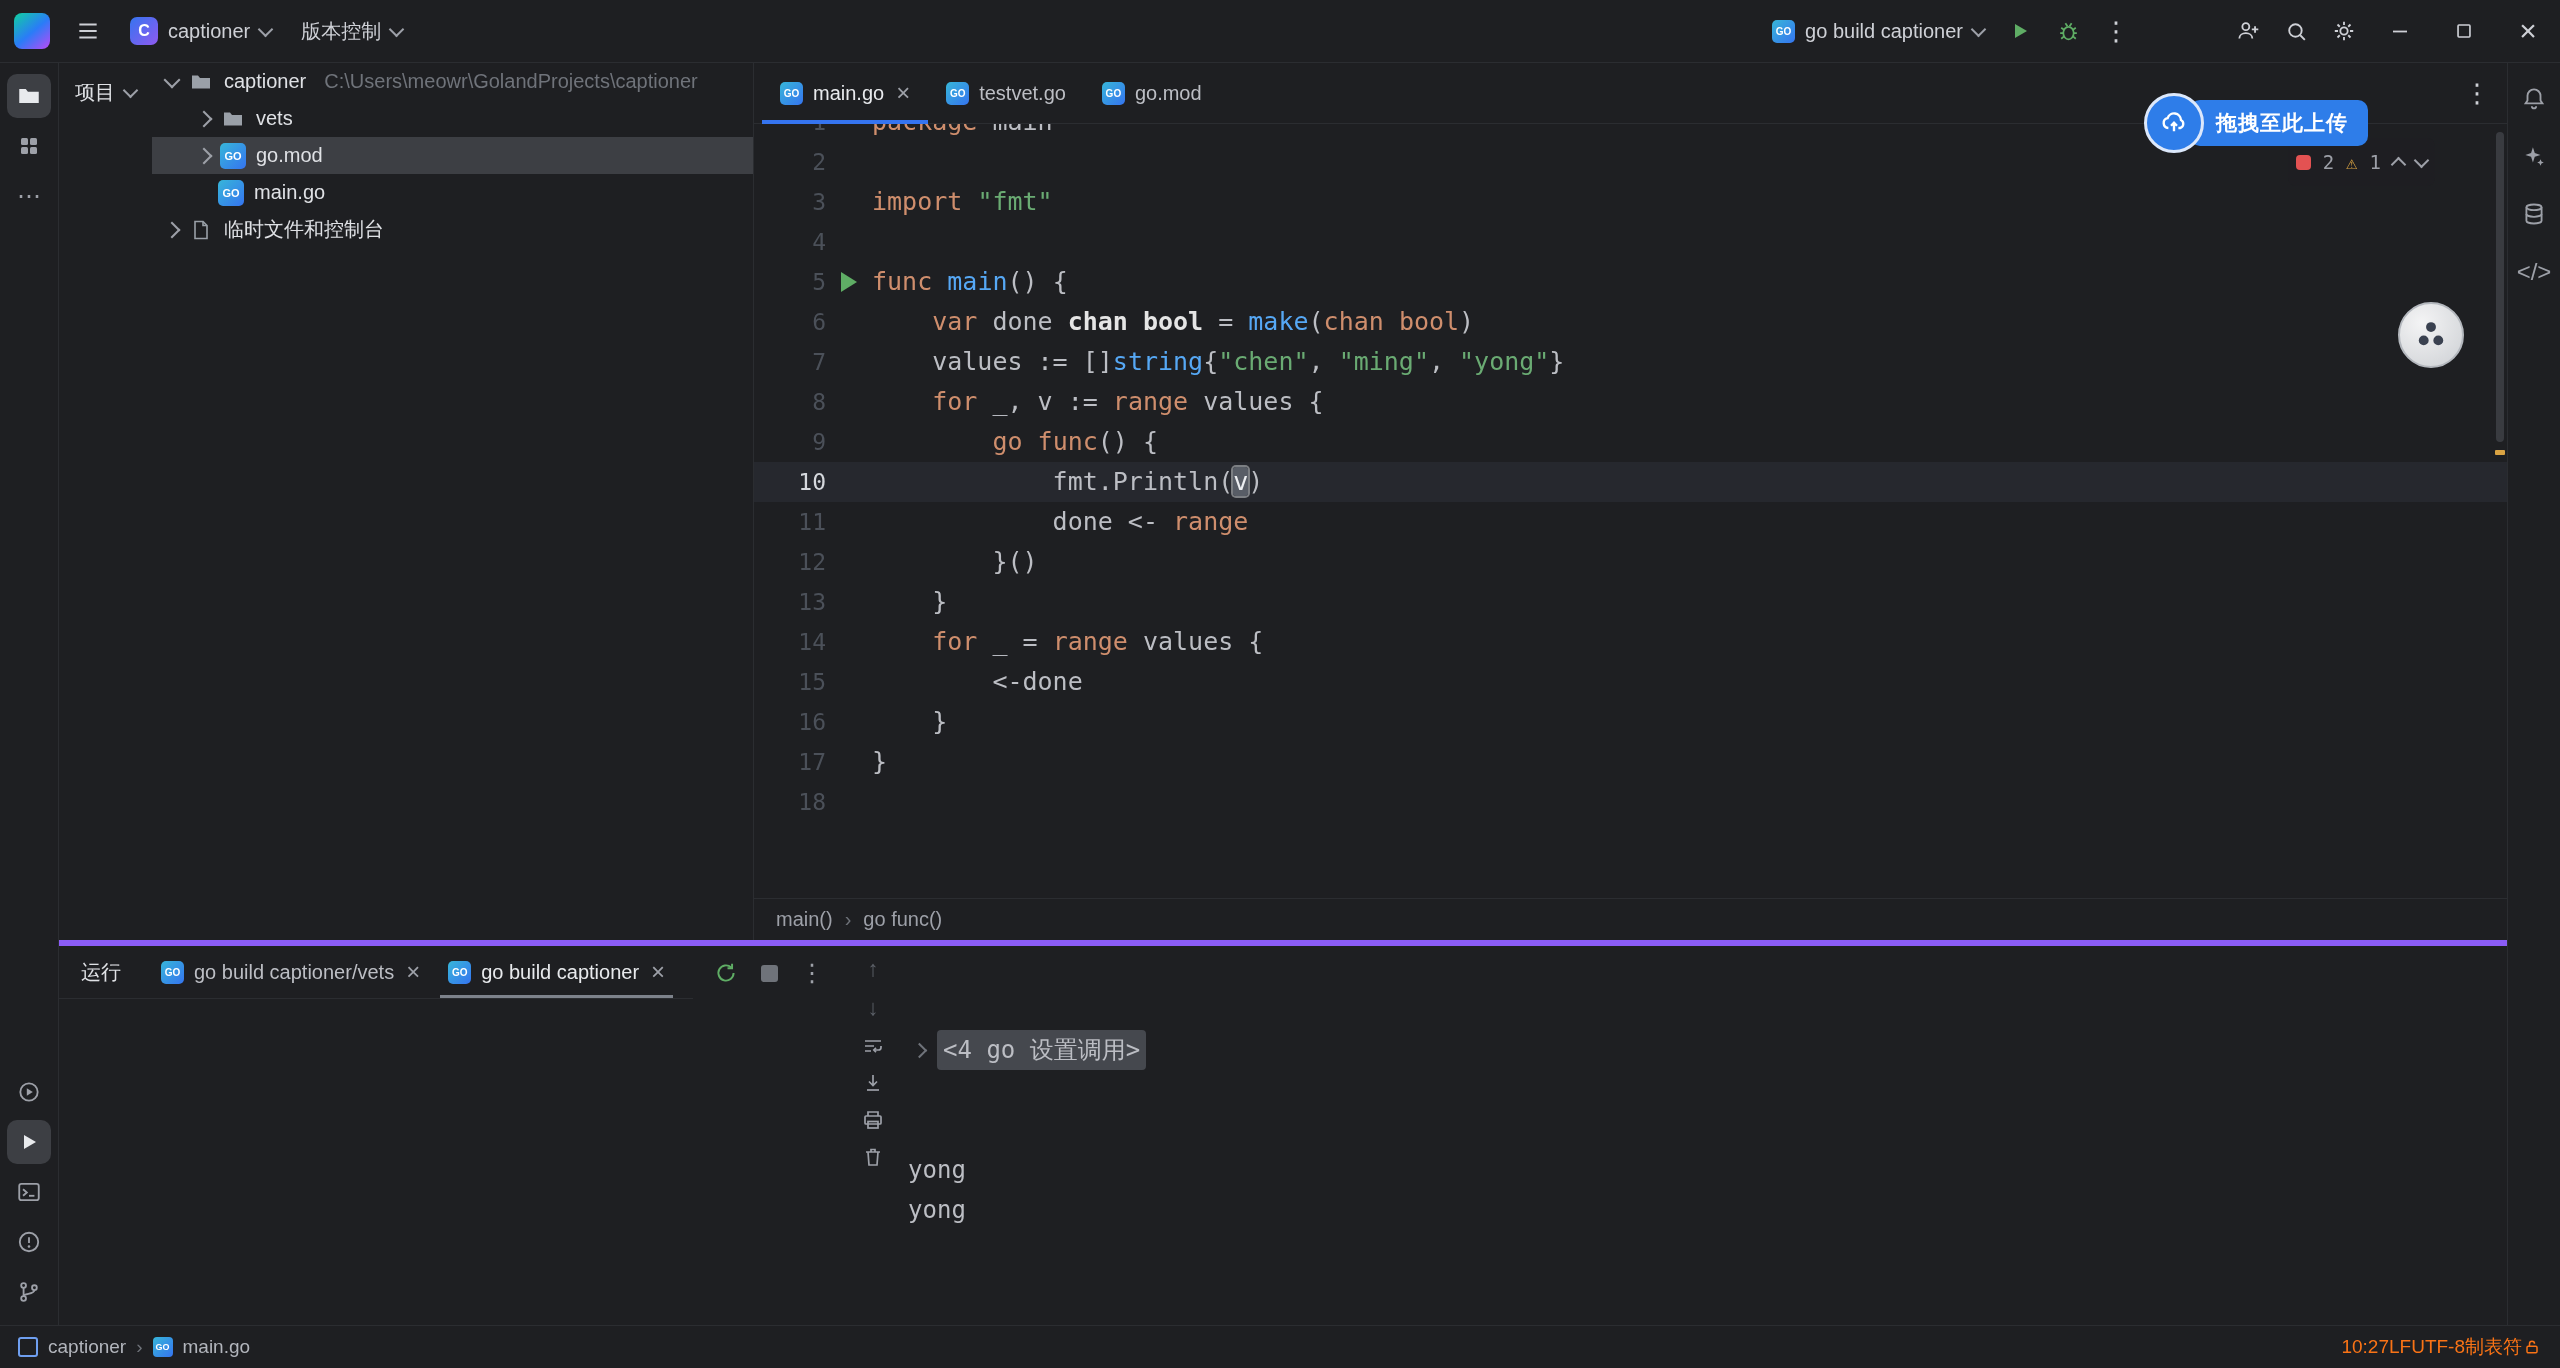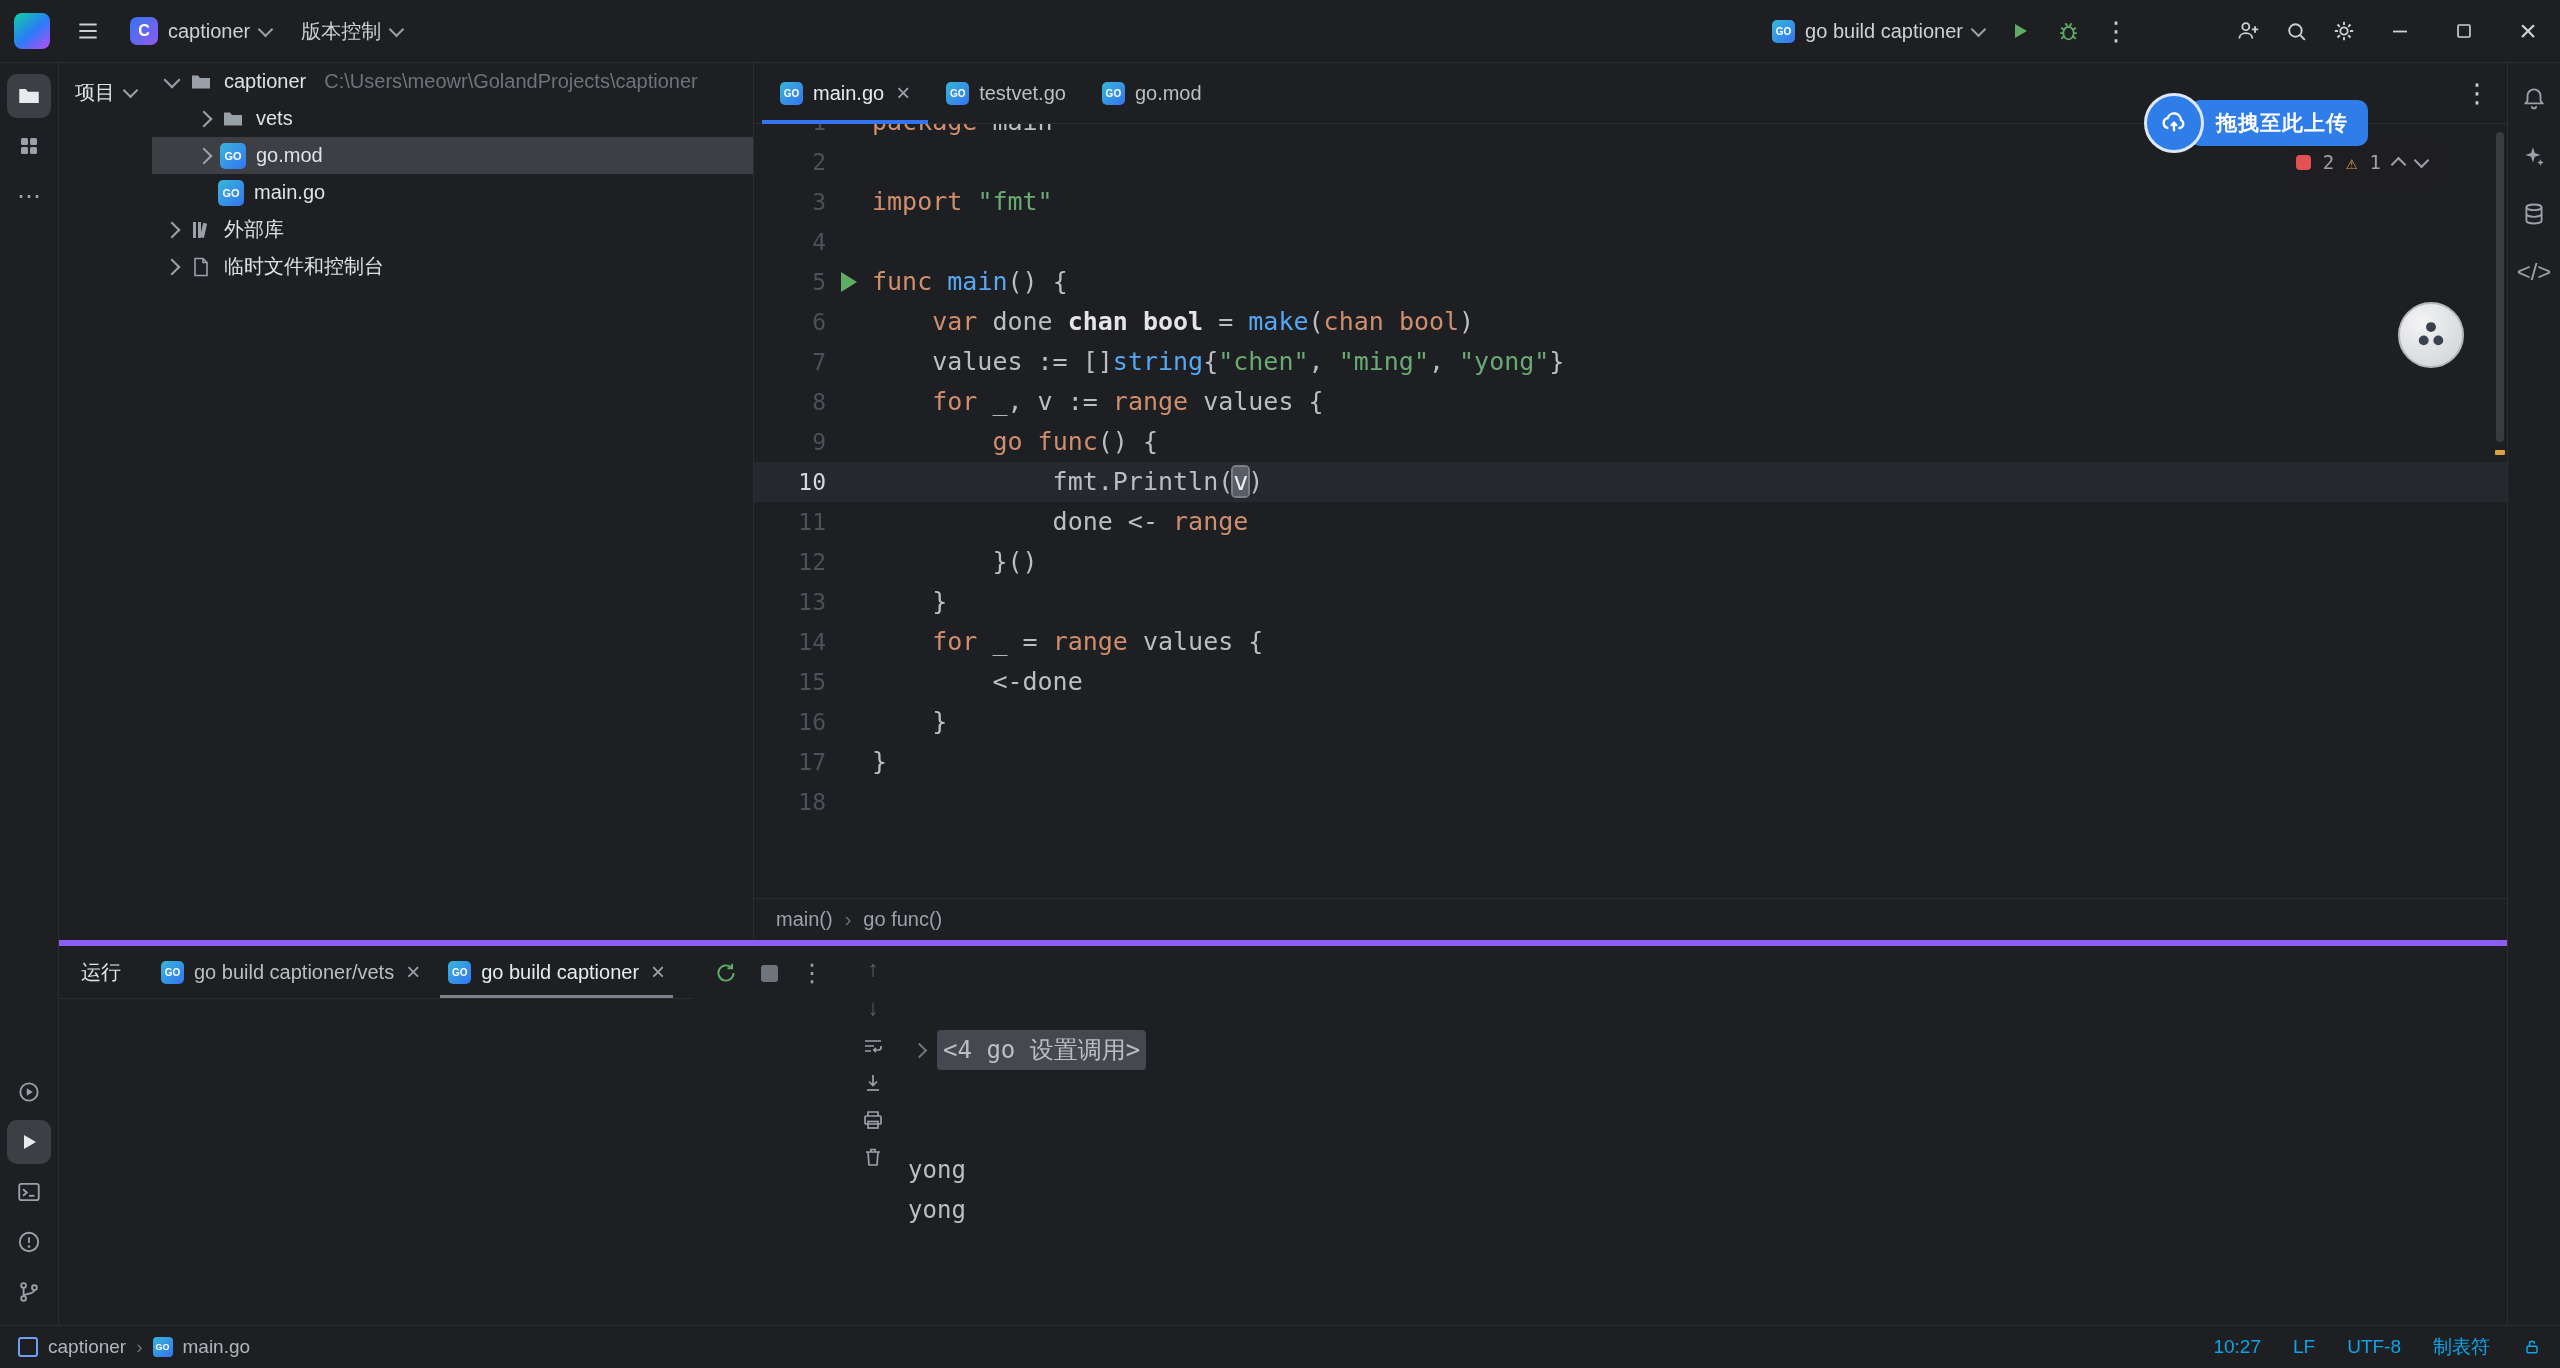--- a/index.html
+++ b/index.html
@@ -113,21 +113,21 @@
   .console{flex:1;font-family:"DejaVu Sans Mono",monospace;font-size:24px;line-height:40px;color:#bcbec4;
     padding:4px 0 0 6px;white-space:pre;overflow:hidden;}
   .cline{height:40px;display:flex;align-items:center;}
   .fold-arrow{width:9px;height:9px;border-right:2.4px solid #6f737a;border-bottom:2.4px solid #6f737a;
     transform:rotate(-45deg);margin:0 12px 0 6px;flex:none;}
   .folded-chunk{background:#45484e;border-radius:4px;padding:0 6px;color:#bcbec4;}
 
   
   .statusbar{height:42px;flex:none;border-top:1px solid #2b2d31;display:flex;align-items:center;
     padding:0 18px;font-size:19px;color:#b2b5bc;gap:10px;}
-  .sb-right{margin-left:auto;display:flex;align-items:center;gap:32px;color:#0ea5e9;}
+  .sb-right{margin-left:auto;display:flex;align-items:center;color:#f97316;}
   .sb-item{display:flex;align-items:center;gap:6px;}
   .mini-ico{width:20px;height:20px;border-radius:4px;background:linear-gradient(135deg,#37b6d9,#3574f0);
     color:#fff;font-size:9px;font-weight:700;display:flex;align-items:center;justify-content:center;flex:none;}
   .proj-sq{width:16px;height:16px;border:2px solid #6f9ff0;border-radius:3px;flex:none;}
 </style>
 </head>
 <body>
 
 <div class="window">
 
@@ -323,31 +323,20 @@
               </div>
               <div class="tree-row selected" style="padding-left: 46px;">
                 <span class="chev collapsed"></span>
                 <span class="fico fico-go-mod">GO</span>
                 <span class="tree-label">go.mod</span>
               </div>
               <div class="tree-row" style="padding-left: 46px;">
                 <span class="chev none"></span>
                 <span class="fico fico-go-file">GO</span>
                 <span class="tree-label">main.go</span>
-              </div>
-              <div class="tree-row" style="padding-left: 14px;">
-                <span class="chev collapsed"></span>
-                <span class="fico fico-library">
-                  <svg width="24" height="24" viewBox="0 0 24 24" fill="#9aa0a8">
-                    <rect x="4" y="4" width="3" height="16"></rect>
-                    <rect x="9" y="4" width="3" height="16"></rect>
-                    <path d="M14.2 4.8l3.9.9-3.2 14.2-3.9-.9z"></path>
-                  </svg>
-                </span>
-                <span class="tree-label">外部库</span>
               </div>
               <div class="tree-row" style="padding-left: 14px;">
                 <span class="chev collapsed"></span>
                 <span class="fico fico-scratch">
                   <svg width="24" height="24" viewBox="0 0 24 24" fill="none" stroke="#9aa0a8" stroke-width="1.6">
                     <path d="M6 3.5h8l4 4V20.5H6z"></path>
                     <path d="M14 3.5v4h4"></path>
                   </svg>
                 </span>
                 <span class="tree-label">临时文件和控制台</span>

